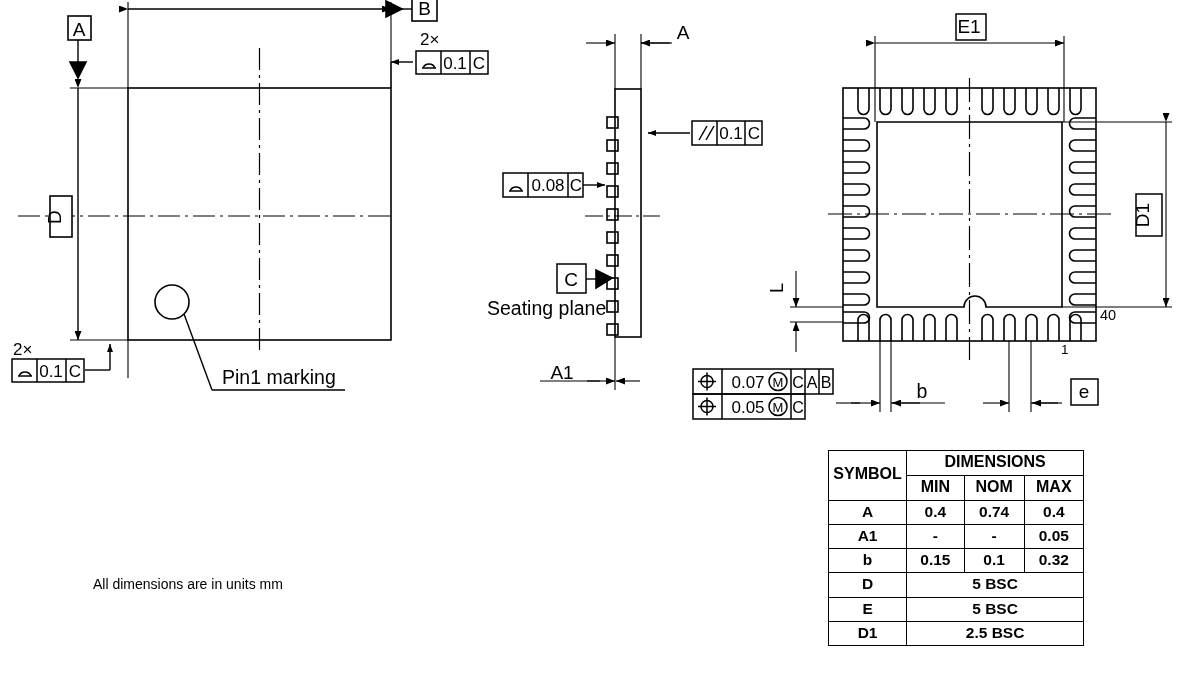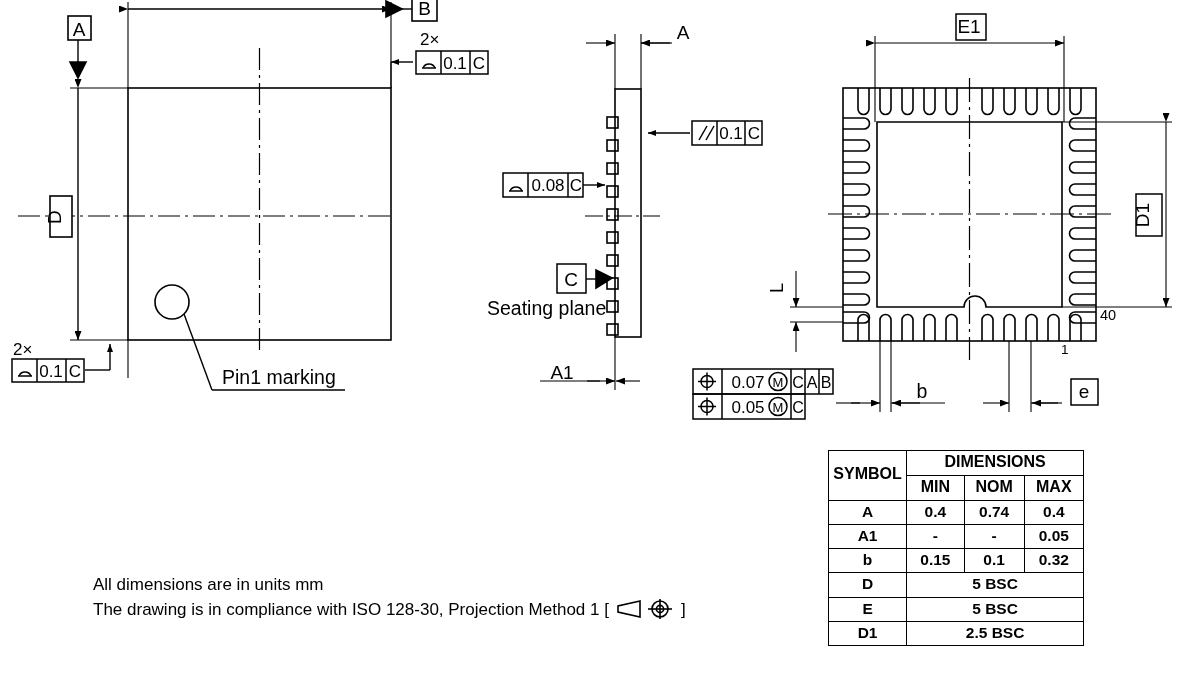--- a/index.html
+++ b/index.html
@@ -14,21 +14,21 @@
             border-collapse:collapse;}
   #dimtable td,#dimtable th{border:1.6px solid #000;text-align:center;
             font-size:15.5px;font-weight:bold;padding:3px 0 4px 0;
             font-family:"Liberation Sans","DejaVu Sans",sans-serif;
             line-height:1.05;}
   #dimtable th{font-size:16px;}
   .sym-col{width:82px;}
   .v-col{width:71px;}
 
   
-  #notes{position:absolute;left:93px;top:572px;font-size:17px;
+  #notes{position:absolute;left:93px;top:572px;font-size:14px;
          line-height:25px;white-space:nowrap;}
   #notes .ln{display:block;}
   .projsym{display:inline-block;vertical-align:-5px;margin:0 1px;}
 </style>
 </head>
 <body>
 
 <div id="root">
 
   <svg width="1200" height="675" viewBox="0 0 1200 675">
@@ -360,31 +360,20 @@
         <circle cx="778" cy="406.5" r="9"></circle>
       </g>
       <text class="lbl" x="748" y="413" font-size="17" text-anchor="middle">0.05</text>
       <text class="lbl" x="778" y="412" font-size="13" text-anchor="middle">M</text>
       <text class="lbl" x="798" y="413" font-size="16" text-anchor="middle">C</text>
     </g>
   </svg>
 
   <div id="notes">
     <span class="ln">All dimensions are in units mm</span>
-    <span class="ln">
-      <span>The drawing is in compliance with ISO 128-30, Projection Method 1 [</span><svg class="projsym" width="70" height="22" viewBox="0 0 70 22">
-          <g stroke="#000" fill="none" stroke-width="1.6">
-            <path d="M30,3 L8,8 L8,14 L30,19 Z"></path>
-            <circle cx="50" cy="11" r="8"></circle>
-            <circle cx="50" cy="11" r="3.6"></circle>
-            <line x1="38" y1="11" x2="62" y2="11"></line>
-            <line x1="50" y1="1" x2="50" y2="21"></line>
-          </g>
-        </svg><span>]</span>
-    </span>
   </div>
 
   <table id="dimtable">
     <thead>
       <tr>
         <th class="sym-col" rowspan="2">SYMBOL</th>
         <th colspan="3">DIMENSIONS</th>
       </tr>
       <tr>
         <th class="v-col">MIN</th>

